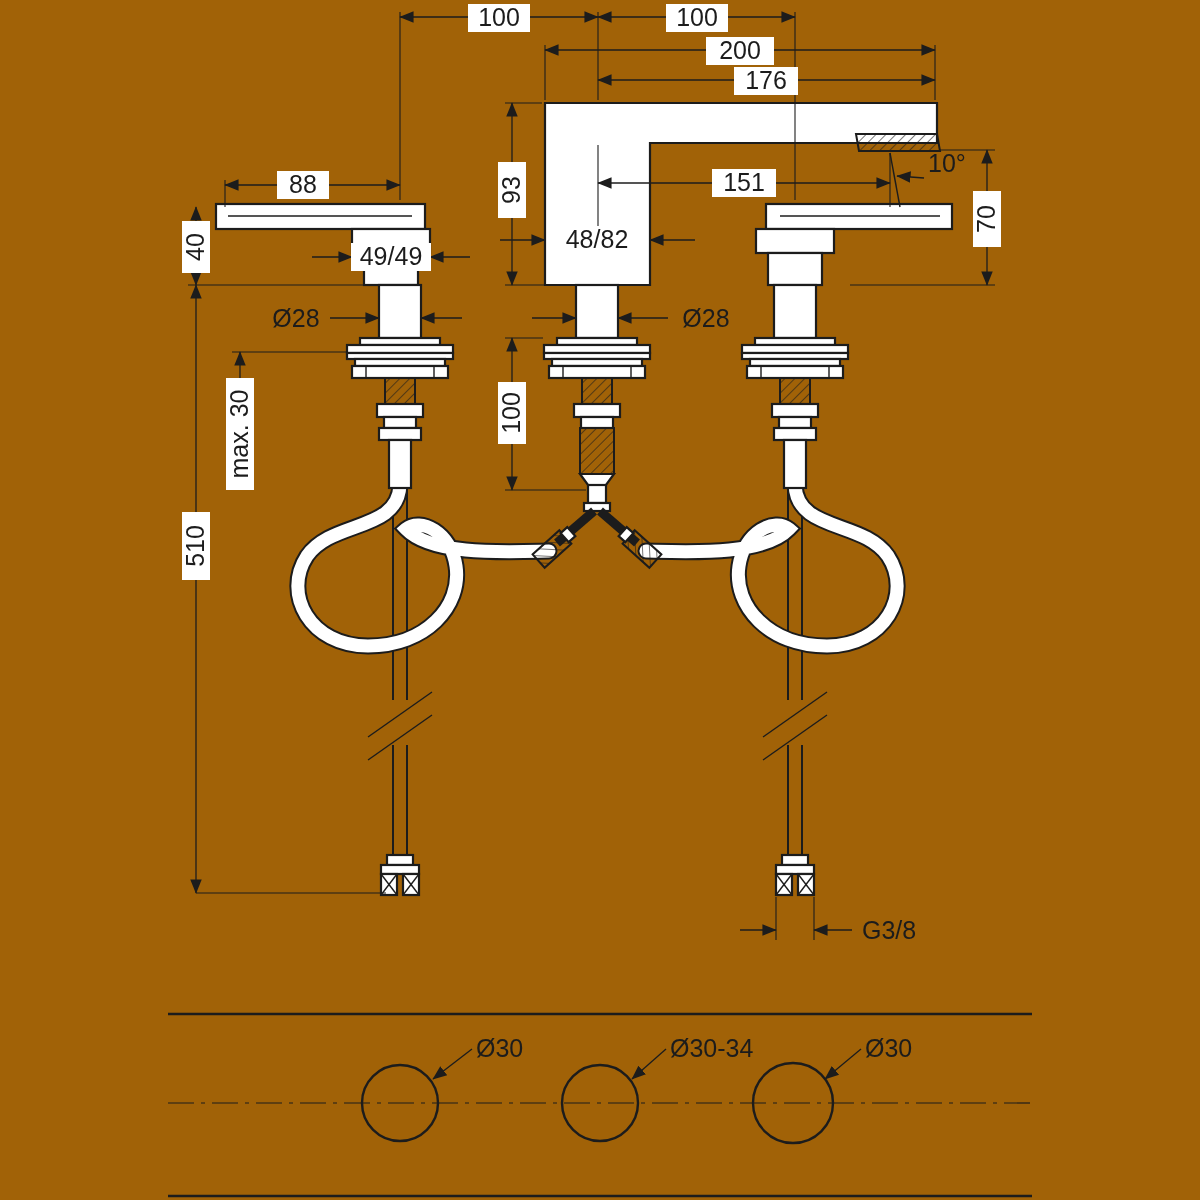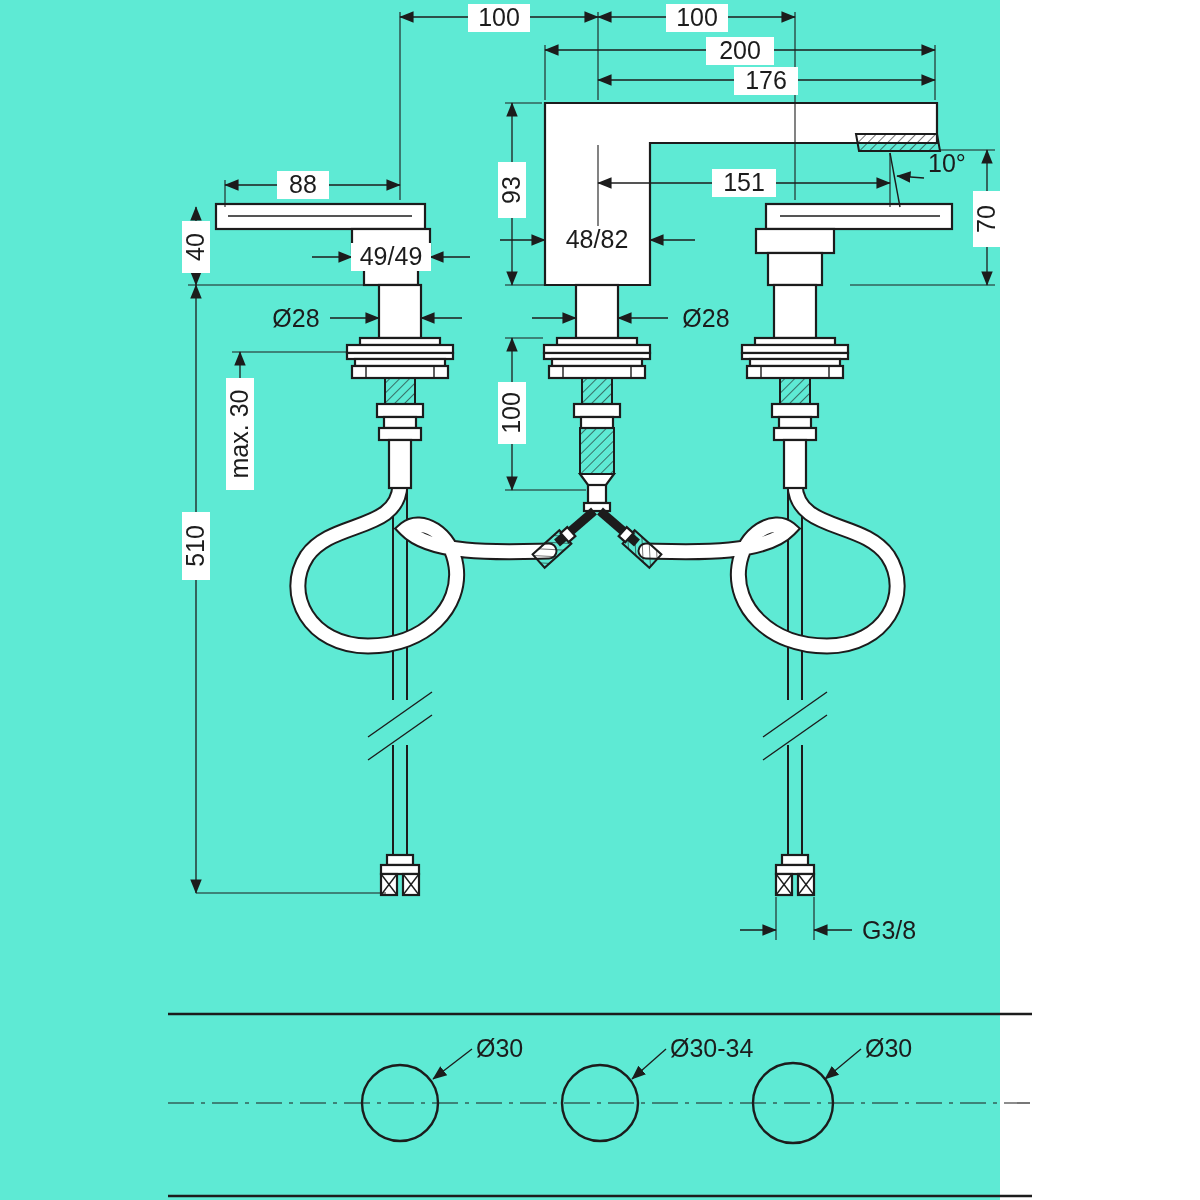--- a/index.html
+++ b/index.html
@@ -1,16 +1,16 @@
 <!DOCTYPE html>
 <html><head>
 <meta charset="utf-8">
 <style>
   html,body{margin:0;padding:0;background:#fff;}
-  .stage{width:1000px;height:1200px;background:#5eead4;position:relative;font-family:"Liberation Sans",sans-serif;}
+  .stage{width:1200px;height:1200px;background:#a16207;position:relative;font-family:"Liberation Sans",sans-serif;}
   svg{display:block;}
   .fix{stroke:#1c1c1c;stroke-width:2.2;fill:#ffffff;stroke-linejoin:miter;}
   .fixthin{stroke:#1c1c1c;stroke-width:1.4;fill:none;}
   .hatchfill{fill:url(#hatch45);stroke:#1c1c1c;stroke-width:2;}
   .dim{stroke:#1c1c1c;stroke-width:1.3;fill:none;}
   .ext{stroke:#1c1c1c;stroke-width:1.1;fill:none;}
   .hosem{stroke:#1c1c1c;stroke-width:17;fill:none;stroke-linecap:round;}
   .hosei{stroke:#ffffff;stroke-width:13;fill:none;stroke-linecap:round;}
   .ylink{stroke:#1c1c1c;stroke-width:9;fill:none;}
   .lbl{font:25px "Liberation Sans",sans-serif;fill:#1c1c1c;}

